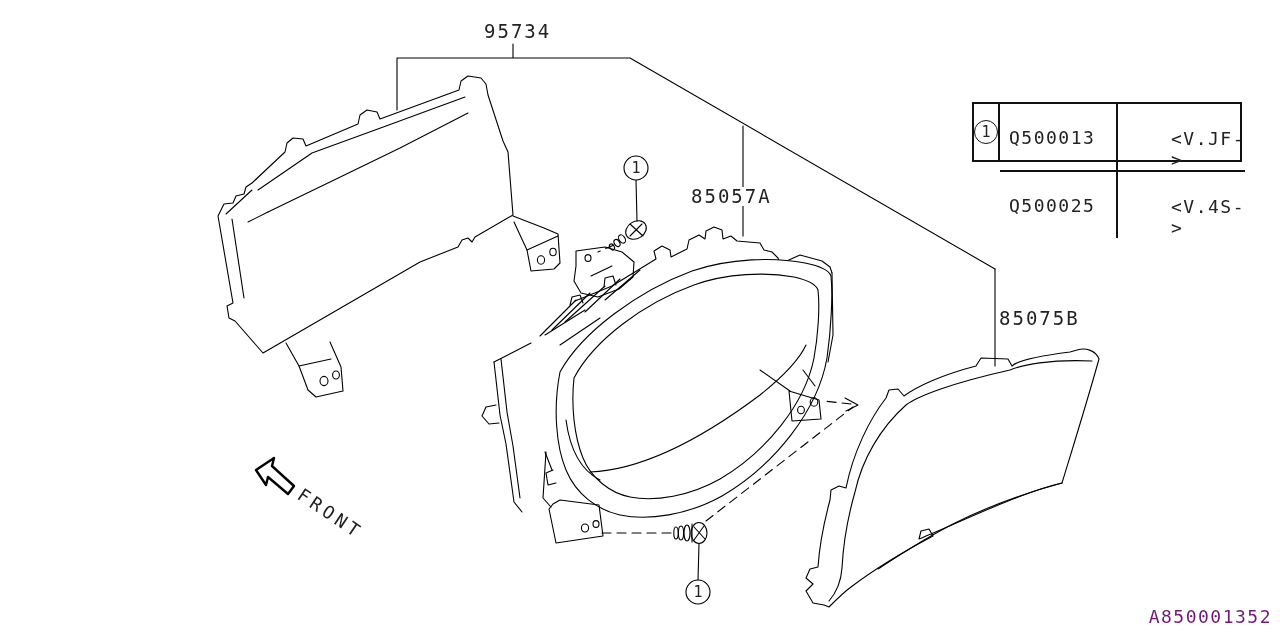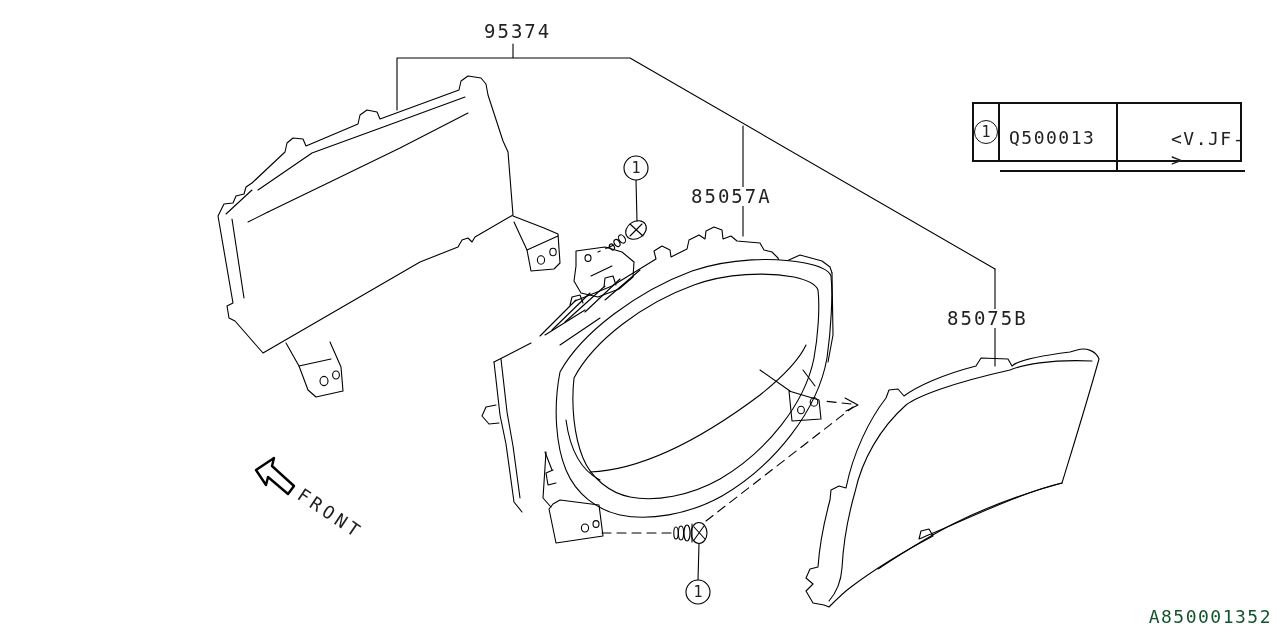--- a/index.html
+++ b/index.html
@@ -7,21 +7,21 @@
     position:relative;width:1280px;height:640px;background:#ffffff;
     font-family:"DejaVu Sans Mono","Liberation Mono",monospace;
     color:#111;overflow:hidden;
   }
   svg{position:absolute;left:0;top:0;}
   .lbl{
     position:absolute;background:#ffffff;padding:0 3px;
     font-size:19px;letter-spacing:2px;color:#222;white-space:nowrap;line-height:1;
   }
   .drawno{
-    position:absolute;right:8px;top:606px;font-size:18px;letter-spacing:1.5px;color:#14532d;
+    position:absolute;right:8px;top:606px;font-size:18px;letter-spacing:1.5px;color:#701a75;
   }
   
   .legend{
     position:absolute;left:972px;top:102px;width:270px;height:60px;
     border:2px solid #111;display:flex;box-sizing:border-box;background:#fff;
   }
   .legend-callout-cell{
     width:36px;border-right:2px solid #111;display:flex;align-items:center;justify-content:center;
   }
   .legend-rows{flex:1;display:flex;flex-direction:column;}
@@ -176,32 +176,36 @@
 
       <path stroke-width="2.4" d="M256,470 L274,458 272,466 294,486 288,494 268,477 266,485 Z"></path>
     </g>
 
     <text x="636" y="173" text-anchor="middle" font-size="15" fill="#222">1</text>
     <text x="698" y="597" text-anchor="middle" font-size="15" fill="#222">1</text>
 
     <text x="296" y="498" font-size="18" letter-spacing="4" fill="#222" transform="rotate(34 296 498)">FRONT</text>
   </svg>
 
-  <span class="lbl" style="left:481px;top:22px;">95374</span>
+  <span class="lbl" style="left:481px;top:22px;">95734</span>
 
   <span class="lbl" style="left:688px;top:187px;">85057A</span>
 
-  <span class="lbl" style="left:944px;top:309px;">85075B</span>
+  <span class="lbl" style="left:996px;top:309px;">85075B</span>
 
   <div class="legend">
     <div class="legend-callout-cell">
       <span class="co">1</span>
     </div>
     <div class="legend-rows">
       <div class="legend-row">
         <div class="cell pn">Q500013</div>
         <div class="cell variant">&lt;V.JF-&gt;</div>
       </div>
+      <div class="legend-row">
+        <div class="cell pn">Q500025</div>
+        <div class="cell variant">&lt;V.4S-&gt;</div>
+      </div>
     </div>
   </div>
 
   <span class="drawno">A850001352</span>
 </div>
 
 </body></html>

